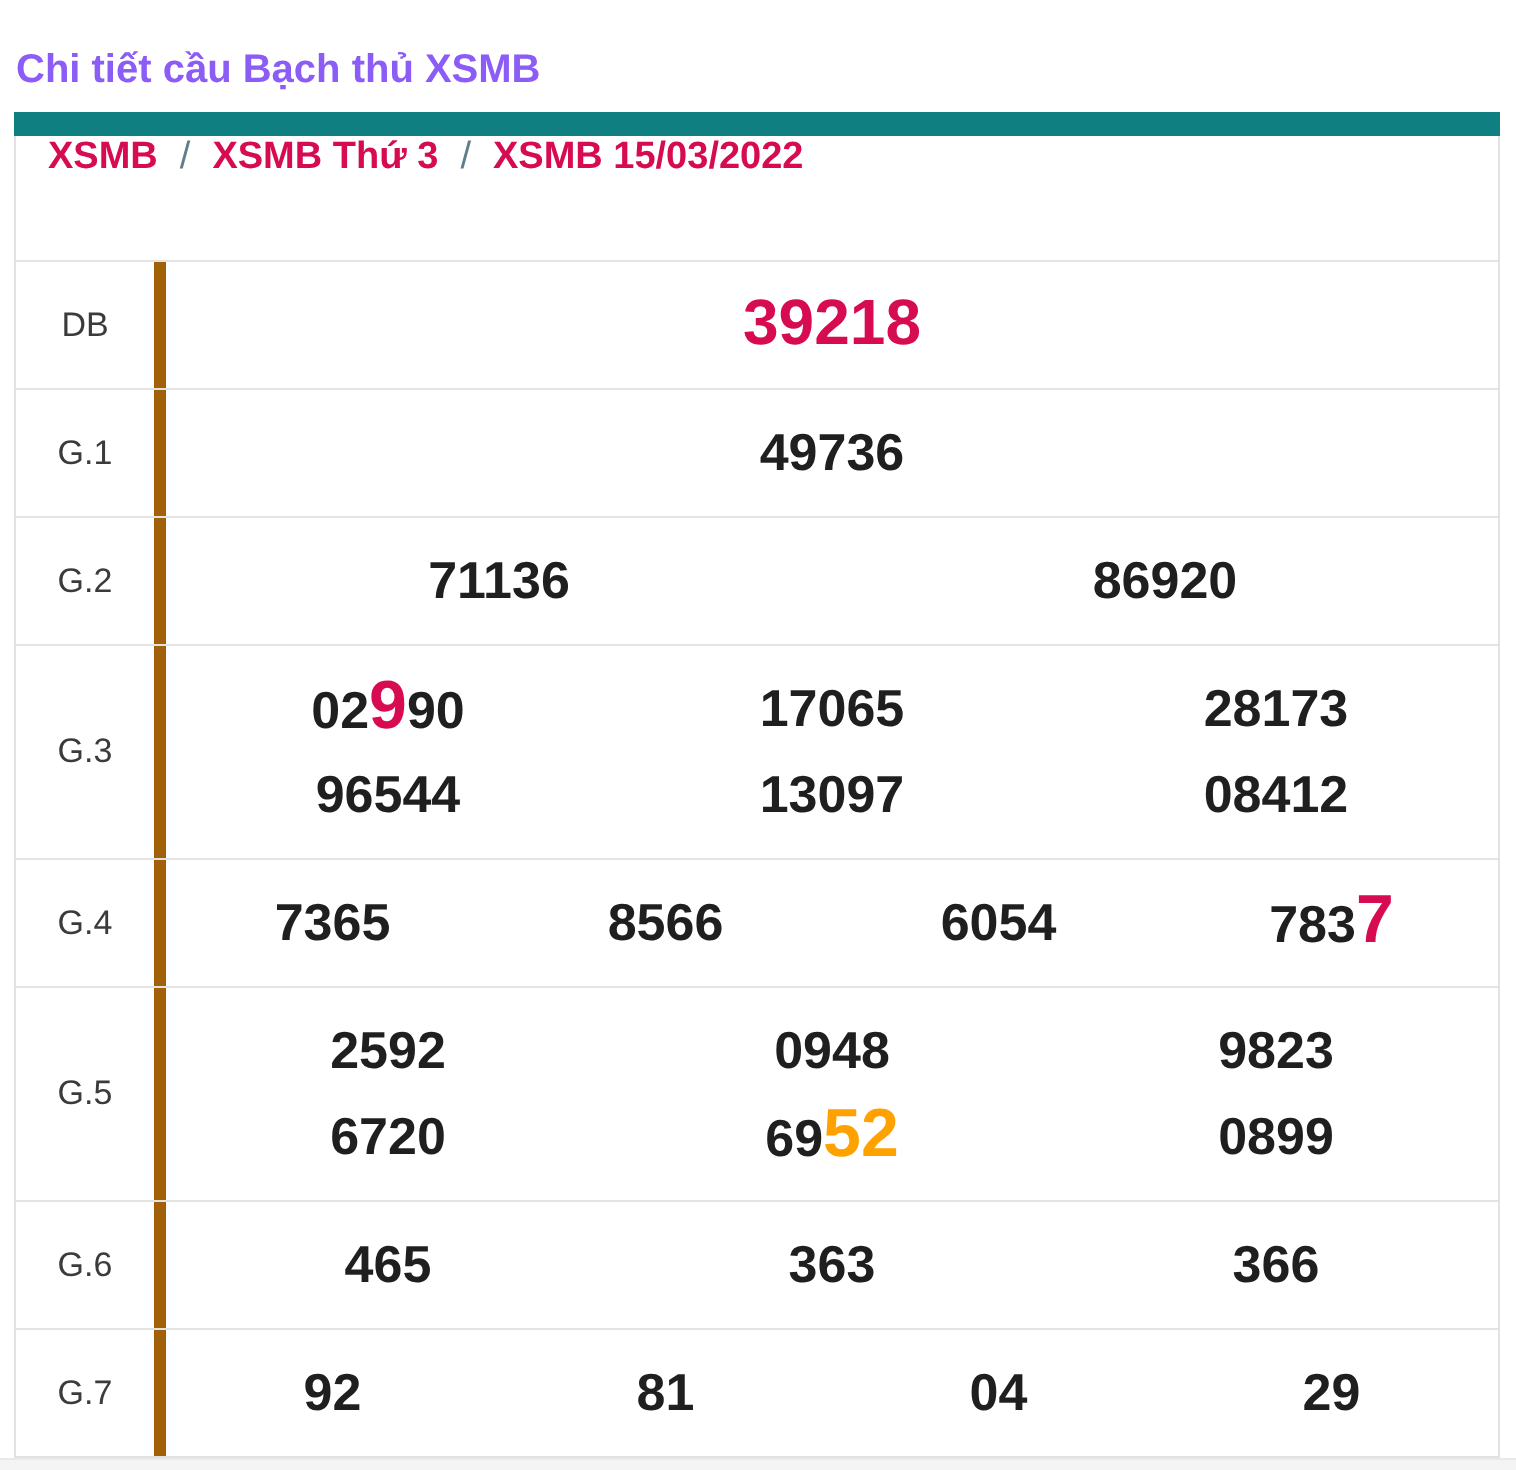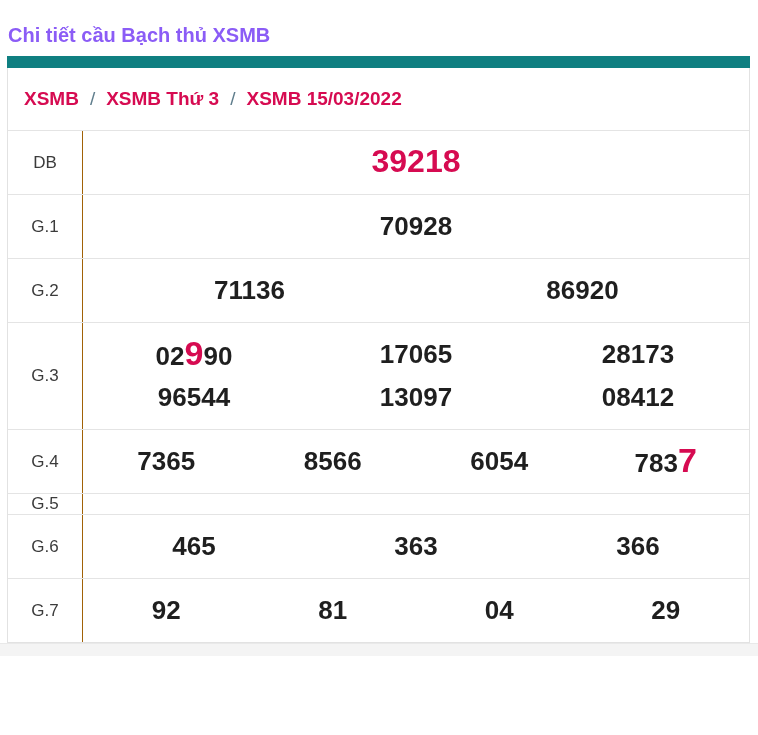--- a/index.html
+++ b/index.html
@@ -13,31 +13,31 @@
     font-size:20px; font-weight:700; color:#8b5cf6;
     margin:24px 8px 9px 8px; letter-spacing:0;
   }
   .panel {
     margin:0 8px 0 7px;
     border:1px solid #e2e2e2; border-top:none;
     background:#fff;
   }
   .teal-bar { height:12px; background:#0f7f81; margin:0 -1px; }
   .breadcrumb {
-    height:62px; display:flex; align-items:center;
+    height:62px; display:flex; align-items:flex-start;
     padding-left:16px; font-size:19px; font-weight:700;
   }
   .breadcrumb a { color:#d60b51; text-decoration:none; cursor:pointer; }
   .breadcrumb .sep { color:#5f7d8c; font-weight:400; margin:0 11px; }
   .trow { display:flex; border-top:1px solid #e4e4e4; }
   .tlabel {
     width:75px; flex:0 0 75px;
     display:flex; align-items:center; justify-content:center;
     font-size:17px; color:#3b3b3b; font-weight:400;
-    border-right:1px solid #a16207;
+    border-right:6px solid #a16207;
   }
   .tvals {
     flex:1; display:flex; flex-direction:column;
     justify-content:center; padding:10px 0;
   }
   .tline { display:flex; height:43px; align-items:center; }
   .tcell {
     flex:1; text-align:center;
     font-size:26px; font-weight:700; color:#1f1f1f;
     line-height:43px; white-space:nowrap;
@@ -72,21 +72,21 @@
           <div class="tvals">
             <div class="tline">
               <div class="tcell"><span class="db-red">39218</span></div>
             </div>
           </div>
         </div>
         <div class="trow">
           <div class="tlabel">G.1</div>
           <div class="tvals">
             <div class="tline">
-              <div class="tcell"><span>70928</span></div>
+              <div class="tcell"><span>49736</span></div>
             </div>
           </div>
         </div>
         <div class="trow">
           <div class="tlabel">G.2</div>
           <div class="tvals">
             <div class="tline">
               <div class="tcell"><span>71136</span></div>
               <div class="tcell"><span>86920</span></div>
             </div>
@@ -113,20 +113,32 @@
             <div class="tline">
               <div class="tcell"><span>7365</span></div>
               <div class="tcell"><span>8566</span></div>
               <div class="tcell"><span>6054</span></div>
               <div class="tcell"><span>783</span><span class="hl-red">7</span></div>
             </div>
           </div>
         </div>
         <div class="trow">
           <div class="tlabel">G.5</div>
+          <div class="tvals">
+            <div class="tline">
+              <div class="tcell"><span>2592</span></div>
+              <div class="tcell"><span>0948</span></div>
+              <div class="tcell"><span>9823</span></div>
+            </div>
+            <div class="tline">
+              <div class="tcell"><span>6720</span></div>
+              <div class="tcell"><span>69</span><span class="hl-orange">52</span></div>
+              <div class="tcell"><span>0899</span></div>
+            </div>
+          </div>
         </div>
         <div class="trow">
           <div class="tlabel">G.6</div>
           <div class="tvals">
             <div class="tline">
               <div class="tcell"><span>465</span></div>
               <div class="tcell"><span>363</span></div>
               <div class="tcell"><span>366</span></div>
             </div>
           </div>

